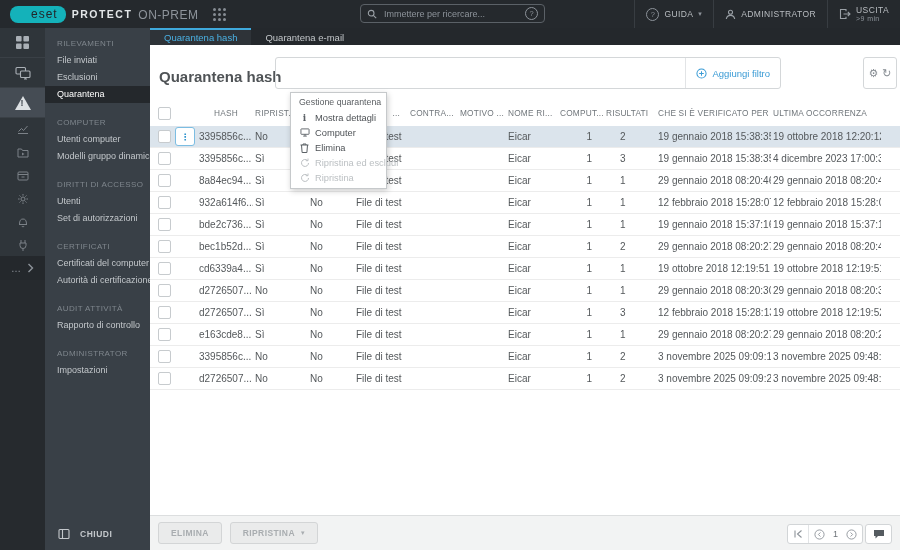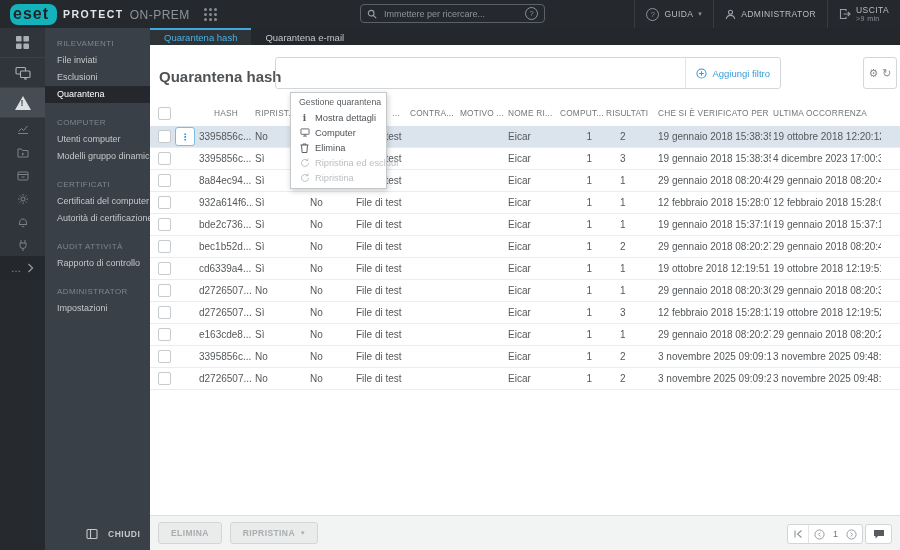--- a/index.html
+++ b/index.html
@@ -1,21 +1,21 @@
 <!DOCTYPE html>
 <html><head>
 <meta charset="utf-8">
 <style>
   html,body{margin:0;padding:0;background:#555;}
   .screen{position:relative;width:900px;height:550px;background:#fff;overflow:hidden;
     font-family:"Liberation Sans","DejaVu Sans",sans-serif;-webkit-font-smoothing:antialiased;}
   
   .topbar{position:absolute;left:0;top:0;width:900px;height:28px;background:#25292d;display:flex;align-items:center;z-index:30;}
   .brand{display:flex;align-items:center;gap:6px;padding-left:10px;}
-  .eset-pill{background:#14b2ba;color:#22262a;font-weight:bold;border-radius:8px;padding:1px 8px 2px 3px;font-size:16px;letter-spacing:1px;}
+  .eset-pill{background:#14b2ba;color:#22262a;font-weight:normal;border-radius:8px;padding:1px 8px 2px 21px;font-size:12px;letter-spacing:1px;}
   .product{color:#e3e6e8;font-size:10.5px;font-weight:bold;letter-spacing:1.5px;}
   .edition{color:#8d939a;font-size:12px;letter-spacing:.5px;margin-top:2px;}
   .apps-grid{margin-left:8px;display:grid;grid-template-columns:repeat(3,3px);grid-gap:2px;}
   .apps-grid i{width:3px;height:3px;background:#868c93;border-radius:50%;}
   .searchbox{position:absolute;left:360px;top:4px;width:185px;height:19px;border:1px solid #5b6167;border-radius:4px;
     display:flex;align-items:center;padding:0 6px;gap:5px;box-sizing:border-box;}
   .searchbox input{flex:1;background:transparent;border:none;outline:none;color:#c6cace;font-size:9px;font-family:inherit;min-width:0;}
   .searchbox input::placeholder{color:#8d939a;}
   .qcircle{width:11px;height:11px;border:1px solid #8d939a;border-radius:50%;color:#8d939a;font-size:7.5px;line-height:11px;text-align:center;flex:none;}
   .top-right{position:absolute;right:0;top:0;height:28px;display:flex;align-items:stretch;}
@@ -32,21 +32,21 @@
   .rail-active{background:#454c54;color:#dde1e4;}
   .rail-more{height:24px;background:#24282c;color:#8d939a;gap:6px;font-size:10px;}
   .tri{position:relative;width:0;height:0;border-left:8px solid transparent;border-right:8px solid transparent;border-bottom:14px solid currentColor;}
   .tri:after{content:"!";position:absolute;left:-2px;top:2px;font-size:9px;font-weight:bold;color:#454c54;}
   
   .submenu{position:absolute;left:45px;top:28px;width:105px;height:522px;background:#394047;z-index:25;box-sizing:border-box;padding-top:8px;}
   .sect-title{font-size:8px;font-weight:normal;color:#7f868d;letter-spacing:.4px;padding:4px 0 4px 12px;height:8px;line-height:8px;text-transform:uppercase;white-space:nowrap;overflow:hidden;}
   .s-item{font-size:9px;color:#c3c7cb;padding:0 0 0 12px;height:17px;line-height:17px;white-space:nowrap;overflow:hidden;cursor:pointer;}
   .s-item.active{background:#24282c;color:#fff;}
   .sect{margin-bottom:12px;}
-  .chiudi{position:absolute;left:0;bottom:0;width:105px;height:32px;display:flex;align-items:center;gap:10px;padding-left:13px;color:#c3c7cb;font-size:8.5px;font-weight:bold;letter-spacing:.5px;cursor:pointer;box-sizing:border-box;margin-left:28px;}
+  .chiudi{position:absolute;left:0;bottom:0;width:105px;height:32px;display:flex;align-items:center;gap:10px;padding-left:13px;color:#c3c7cb;font-size:8.5px;font-weight:bold;letter-spacing:.5px;cursor:pointer;box-sizing:border-box;}
   
   .main{position:absolute;left:150px;top:28px;width:750px;height:522px;background:#fff;}
   .tabstrip{position:absolute;left:0;top:0;width:750px;height:17px;background:#24282c;display:flex;}
   .tab{height:17px;display:flex;align-items:center;padding:0 14px;font-size:9.5px;color:#c2c6c9;border-top:2px solid transparent;box-sizing:border-box;cursor:pointer;}
   .tab.active{background:#2e3338;color:#4ab0e2;border-top:2px solid #3fa9dc;}
   .page-title{position:absolute;left:9px;top:30px;font-size:15px;color:#4f5356;}
   .filterbar{position:absolute;left:125px;top:29px;width:506px;height:32px;border:1px solid #d4d7d9;border-radius:3px;box-sizing:border-box;display:flex;align-items:center;justify-content:flex-end;}
   .addfilter{display:flex;align-items:center;gap:5px;height:100%;padding:0 10px;border-left:1px solid #e2e4e6;color:#3a9bd5;font-size:9.5px;cursor:pointer;}
   .toolbox{position:absolute;left:713px;top:29px;width:34px;height:32px;border:1px solid #d4d7d9;border-radius:3px;box-sizing:border-box;display:flex;align-items:center;justify-content:center;gap:4px;color:#868c92;}
   .toolbox span{font-size:11px;cursor:pointer;line-height:1;}
@@ -239,20 +239,25 @@
           <div class="s-item">File inviati</div>
           <div class="s-item">Esclusioni</div>
           <div class="s-item active">Quarantena</div>
         </div>
         <div class="sect">
           <div class="sect-title">COMPUTER</div>
           <div class="s-item">Utenti computer</div>
           <div class="s-item">Modelli gruppo dinamico</div>
         </div>
         <div class="sect">
+          <div class="sect-title">DIRITTI DI ACCESSO</div>
+          <div class="s-item">Utenti</div>
+          <div class="s-item">Set di autorizzazioni</div>
+        </div>
+        <div class="sect">
           <div class="sect-title">CERTIFICATI</div>
           <div class="s-item">Certificati del computer</div>
           <div class="s-item">Autorità di certificazione</div>
         </div>
         <div class="sect">
           <div class="sect-title">AUDIT ATTIVITÀ</div>
           <div class="s-item">Rapporto di controllo</div>
         </div>
         <div class="sect">
           <div class="sect-title">ADMINISTRATOR</div>

